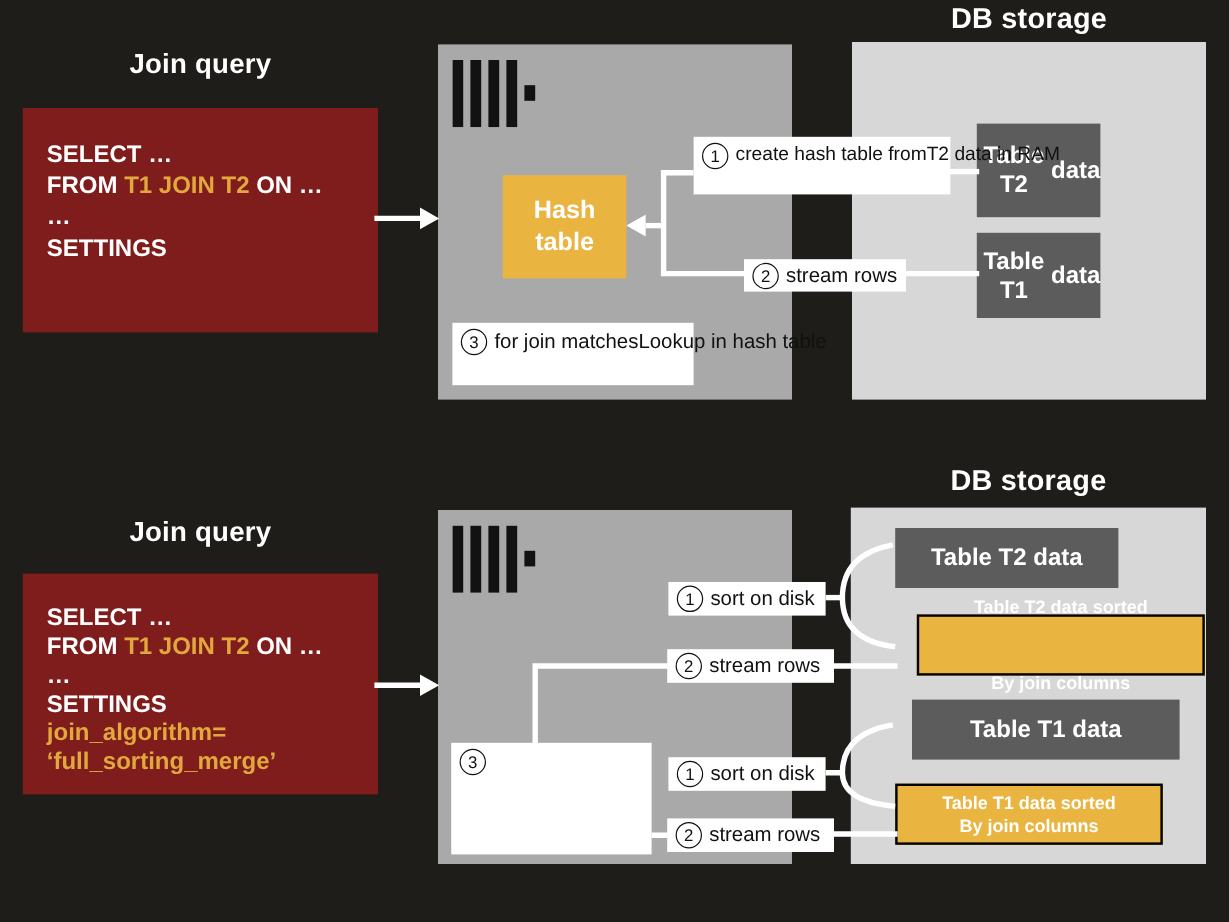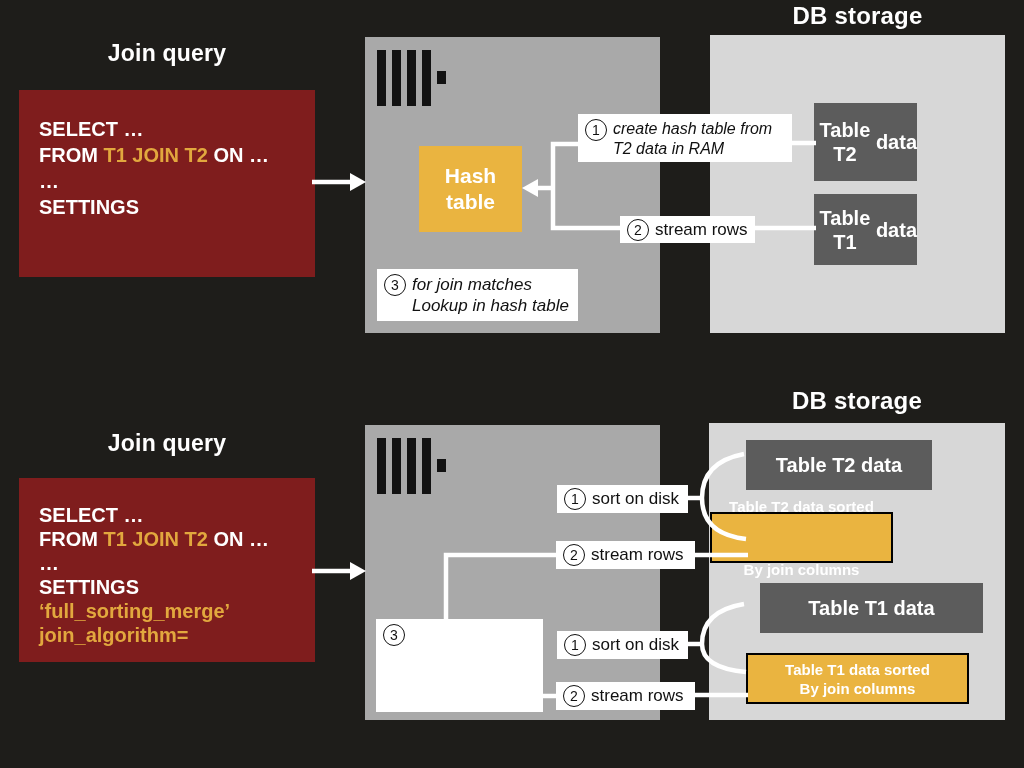--- a/index.html
+++ b/index.html
@@ -41,21 +41,21 @@
     padding:3px 7px;font-size:16px;line-height:20px;align-items:center;
     white-space:nowrap;
   }
   .label.multi{align-items:flex-start;padding-top:5px;}
   .circ{
     width:20px;height:20px;border:1.6px solid #111;border-radius:50%;
     display:inline-flex;align-items:center;justify-content:center;
     font-size:14px;flex-shrink:0;background:#fff;
   }
   .label.multi .circ{margin-top:0px;}
-  .ltext{display:flex;flex-direction:column;font-style:italic;}
+  .ltext{display:flex;}
   .chlogo{z-index:2;}
 </style>
 </head>
 <body>
 
 <div id="canvas">
 
   <div class="abs title" style="left:19px;top:40px;width:296px;">Join query</div>
 
   <div class="abs qbox" style="left:19px;top:90px;width:296px;height:187px;">
@@ -118,22 +118,22 @@
   </div>
 
   <div class="abs title" style="left:19px;top:430px;width:296px;">Join query</div>
 
   <div class="abs qbox" style="left:19px;top:478px;width:296px;height:184px;">
     <div class="sql" style="padding:25px 0 0 20px;line-height:24px;">
       <span class="ln">SELECT …</span>
       <span class="ln"><span>FROM </span><span class="accent">T1 JOIN T2</span><span> ON …</span></span>
       <span class="ln">…</span>
       <span class="ln">SETTINGS</span>
+      <span class="ln accent">join_algorithm=</span>
       <span class="ln accent">‘full_sorting_merge’</span>
-      <span class="ln accent">join_algorithm=</span>
     </div>
   </div>
 
   <div class="abs srv" style="left:365px;top:425px;width:295px;height:295px;"></div>
 
   <svg class="abs chlogo" style="left:377px;top:438px;" width="70" height="56" viewBox="0 0 70 56">
     <rect x="0" y="0" width="9" height="56" fill="#121212"></rect>
     <rect x="15" y="0" width="9" height="56" fill="#121212"></rect>
     <rect x="30" y="0" width="9" height="56" fill="#121212"></rect>
     <rect x="45" y="0" width="9" height="56" fill="#121212"></rect>
@@ -141,21 +141,21 @@
   </svg>
 
   <div class="abs title" style="left:709px;top:387px;width:296px;font-size:24px;">DB storage</div>
 
   <div class="abs dbbox" style="left:709px;top:423px;width:296px;height:297px;"></div>
 
   <div class="abs tdark" style="left:746px;top:440px;width:186px;height:50px;">
     <span>Table T2 data</span>
   </div>
 
-  <div class="abs tsorted" style="left:710px;top:512px;width:183px;height:51px;gap:44px;">
+  <div class="abs tsorted" style="left:764px;top:512px;width:240px;height:51px;gap:44px;">
     <span>Table T2 data sorted</span>
     <span>By join columns</span>
   </div>
 
   <div class="abs tdark" style="left:746px;top:583px;width:223px;height:50px;margin-left:14px;">
     <span>Table T1 data</span>
   </div>
 
   <div class="abs tsorted" style="left:746px;top:653px;width:223px;height:51px;">
     <span>Table T1 data sorted</span>

